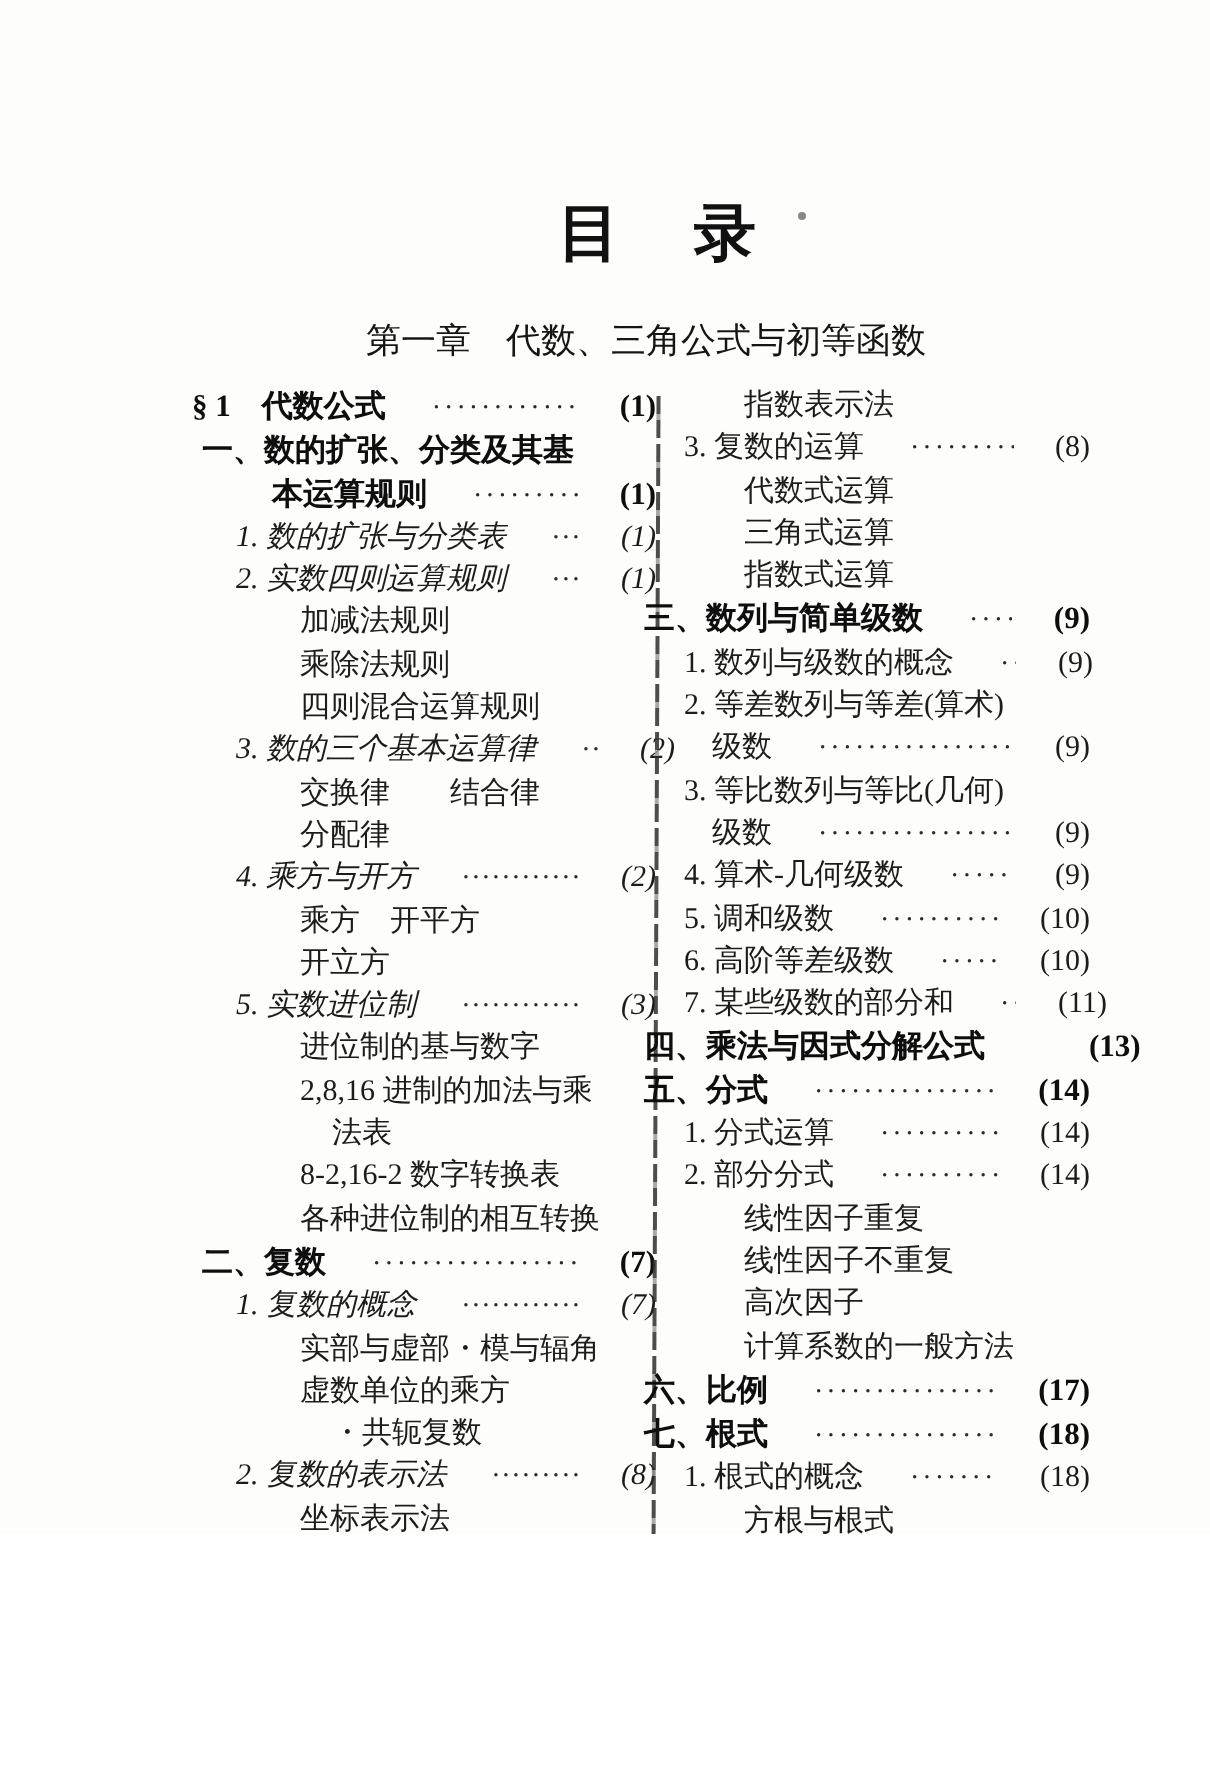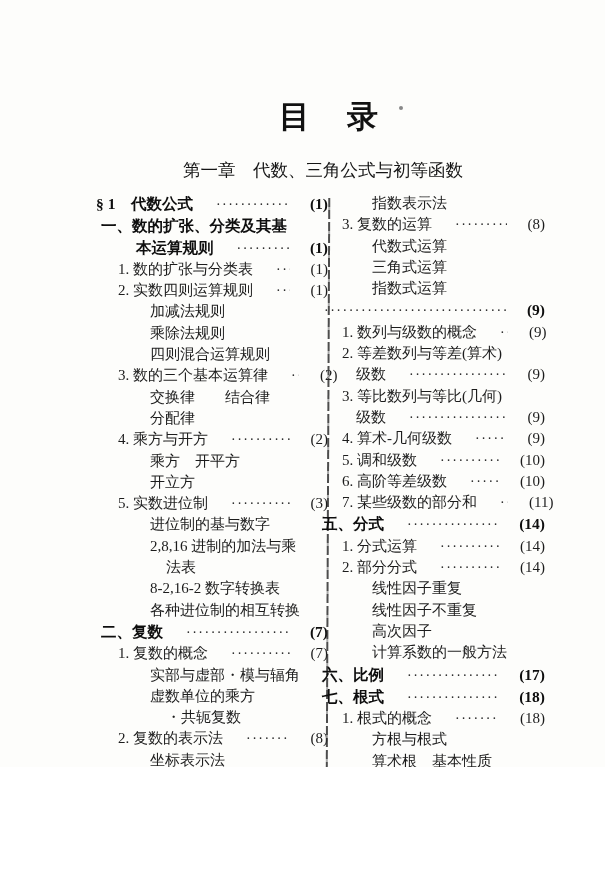--- a/index.html
+++ b/index.html
@@ -28,21 +28,21 @@
     flex:1 1 auto;overflow:hidden;white-space:nowrap;
     font-size:14px;letter-spacing:1.5px;padding:0 2px;min-width:6px;
     font-weight:normal;color:#2a2a2a;
   }
   .pg{flex:0 0 auto;font-weight:normal;}
   .row.bold .pg{font-weight:bold;}
   
   .col-left .lv-s{padding-left:0;}
   .col-left .lv-h{padding-left:5px;}
   .col-left .lv-hc{padding-left:40px;}
-  .col-left .lv-n{padding-left:22px;}
+  .col-left .lv-n{padding-left:22px;font-style:italic;}
   .col-left .lv-t{padding-left:54px;}
   .col-left .lv-tc{padding-left:70px;}
   
   .col-right .lv-h{padding-left:0;}
   .col-right .lv-n{padding-left:20px;}
   .col-right .lv-nc{padding-left:34px;}
   .col-right .lv-t{padding-left:50px;}
   .divider{
     position:absolute;left:327px;top:198px;width:2px;height:583px;
     transform:rotate(0.25deg);
@@ -93,30 +93,31 @@
       <div class="row lv-t"><span class="txt">矢量表示法</span></div>
       <div class="row lv-t"><span class="txt">三角表示法</span></div>
     </div>
   <div class="divider"></div>
   <div class="col col-right" id="col-right">
       <div class="row lv-t"><span class="txt">指数表示法</span></div>
       <div class="row lv-n"><span class="txt">3. 复数的运算</span><span class="leader">····························································</span><span class="pg">(8)</span></div>
       <div class="row lv-t"><span class="txt">代数式运算</span></div>
       <div class="row lv-t"><span class="txt">三角式运算</span></div>
       <div class="row lv-t"><span class="txt">指数式运算</span></div>
-      <div class="row lv-h bold"><span class="leader">····························································</span><span class="pg">(9)</span></div>
+      <div class="row lv-h bold"><span class="txt">三、数列与简单级数</span><span class="leader">····························································</span><span class="pg">(9)</span></div>
       <div class="row lv-n"><span class="txt">1. 数列与级数的概念</span><span class="leader">····························································</span><span class="pg">(9)</span></div>
       <div class="row lv-n"><span class="txt">2. 等差数列与等差(算术)</span></div>
       <div class="row lv-nc"><span class="txt">级数</span><span class="leader">····························································</span><span class="pg">(9)</span></div>
       <div class="row lv-n"><span class="txt">3. 等比数列与等比(几何)</span></div>
       <div class="row lv-nc"><span class="txt">级数</span><span class="leader">····························································</span><span class="pg">(9)</span></div>
       <div class="row lv-n"><span class="txt">4. 算术-几何级数</span><span class="leader">····························································</span><span class="pg">(9)</span></div>
       <div class="row lv-n"><span class="txt">5. 调和级数</span><span class="leader">····························································</span><span class="pg">(10)</span></div>
       <div class="row lv-n"><span class="txt">6. 高阶等差级数</span><span class="leader">····························································</span><span class="pg">(10)</span></div>
       <div class="row lv-n"><span class="txt">7. 某些级数的部分和</span><span class="leader">····························································</span><span class="pg">(11)</span></div>
+      <div class="row lv-h bold"><span class="txt">四、乘法与因式分解公式</span><span class="leader"></span><span class="pg">(13)</span></div>
       <div class="row lv-h bold"><span class="txt">五、分式</span><span class="leader">····························································</span><span class="pg">(14)</span></div>
       <div class="row lv-n"><span class="txt">1. 分式运算</span><span class="leader">····························································</span><span class="pg">(14)</span></div>
       <div class="row lv-n"><span class="txt">2. 部分分式</span><span class="leader">····························································</span><span class="pg">(14)</span></div>
       <div class="row lv-t"><span class="txt">线性因子重复</span></div>
       <div class="row lv-t"><span class="txt">线性因子不重复</span></div>
       <div class="row lv-t"><span class="txt">高次因子</span></div>
       <div class="row lv-t"><span class="txt">计算系数的一般方法</span></div>
       <div class="row lv-h bold"><span class="txt">六、比例</span><span class="leader">····························································</span><span class="pg">(17)</span></div>
       <div class="row lv-h bold"><span class="txt">七、根式</span><span class="leader">····························································</span><span class="pg">(18)</span></div>
       <div class="row lv-n"><span class="txt">1. 根式的概念</span><span class="leader">····························································</span><span class="pg">(18)</span></div>

